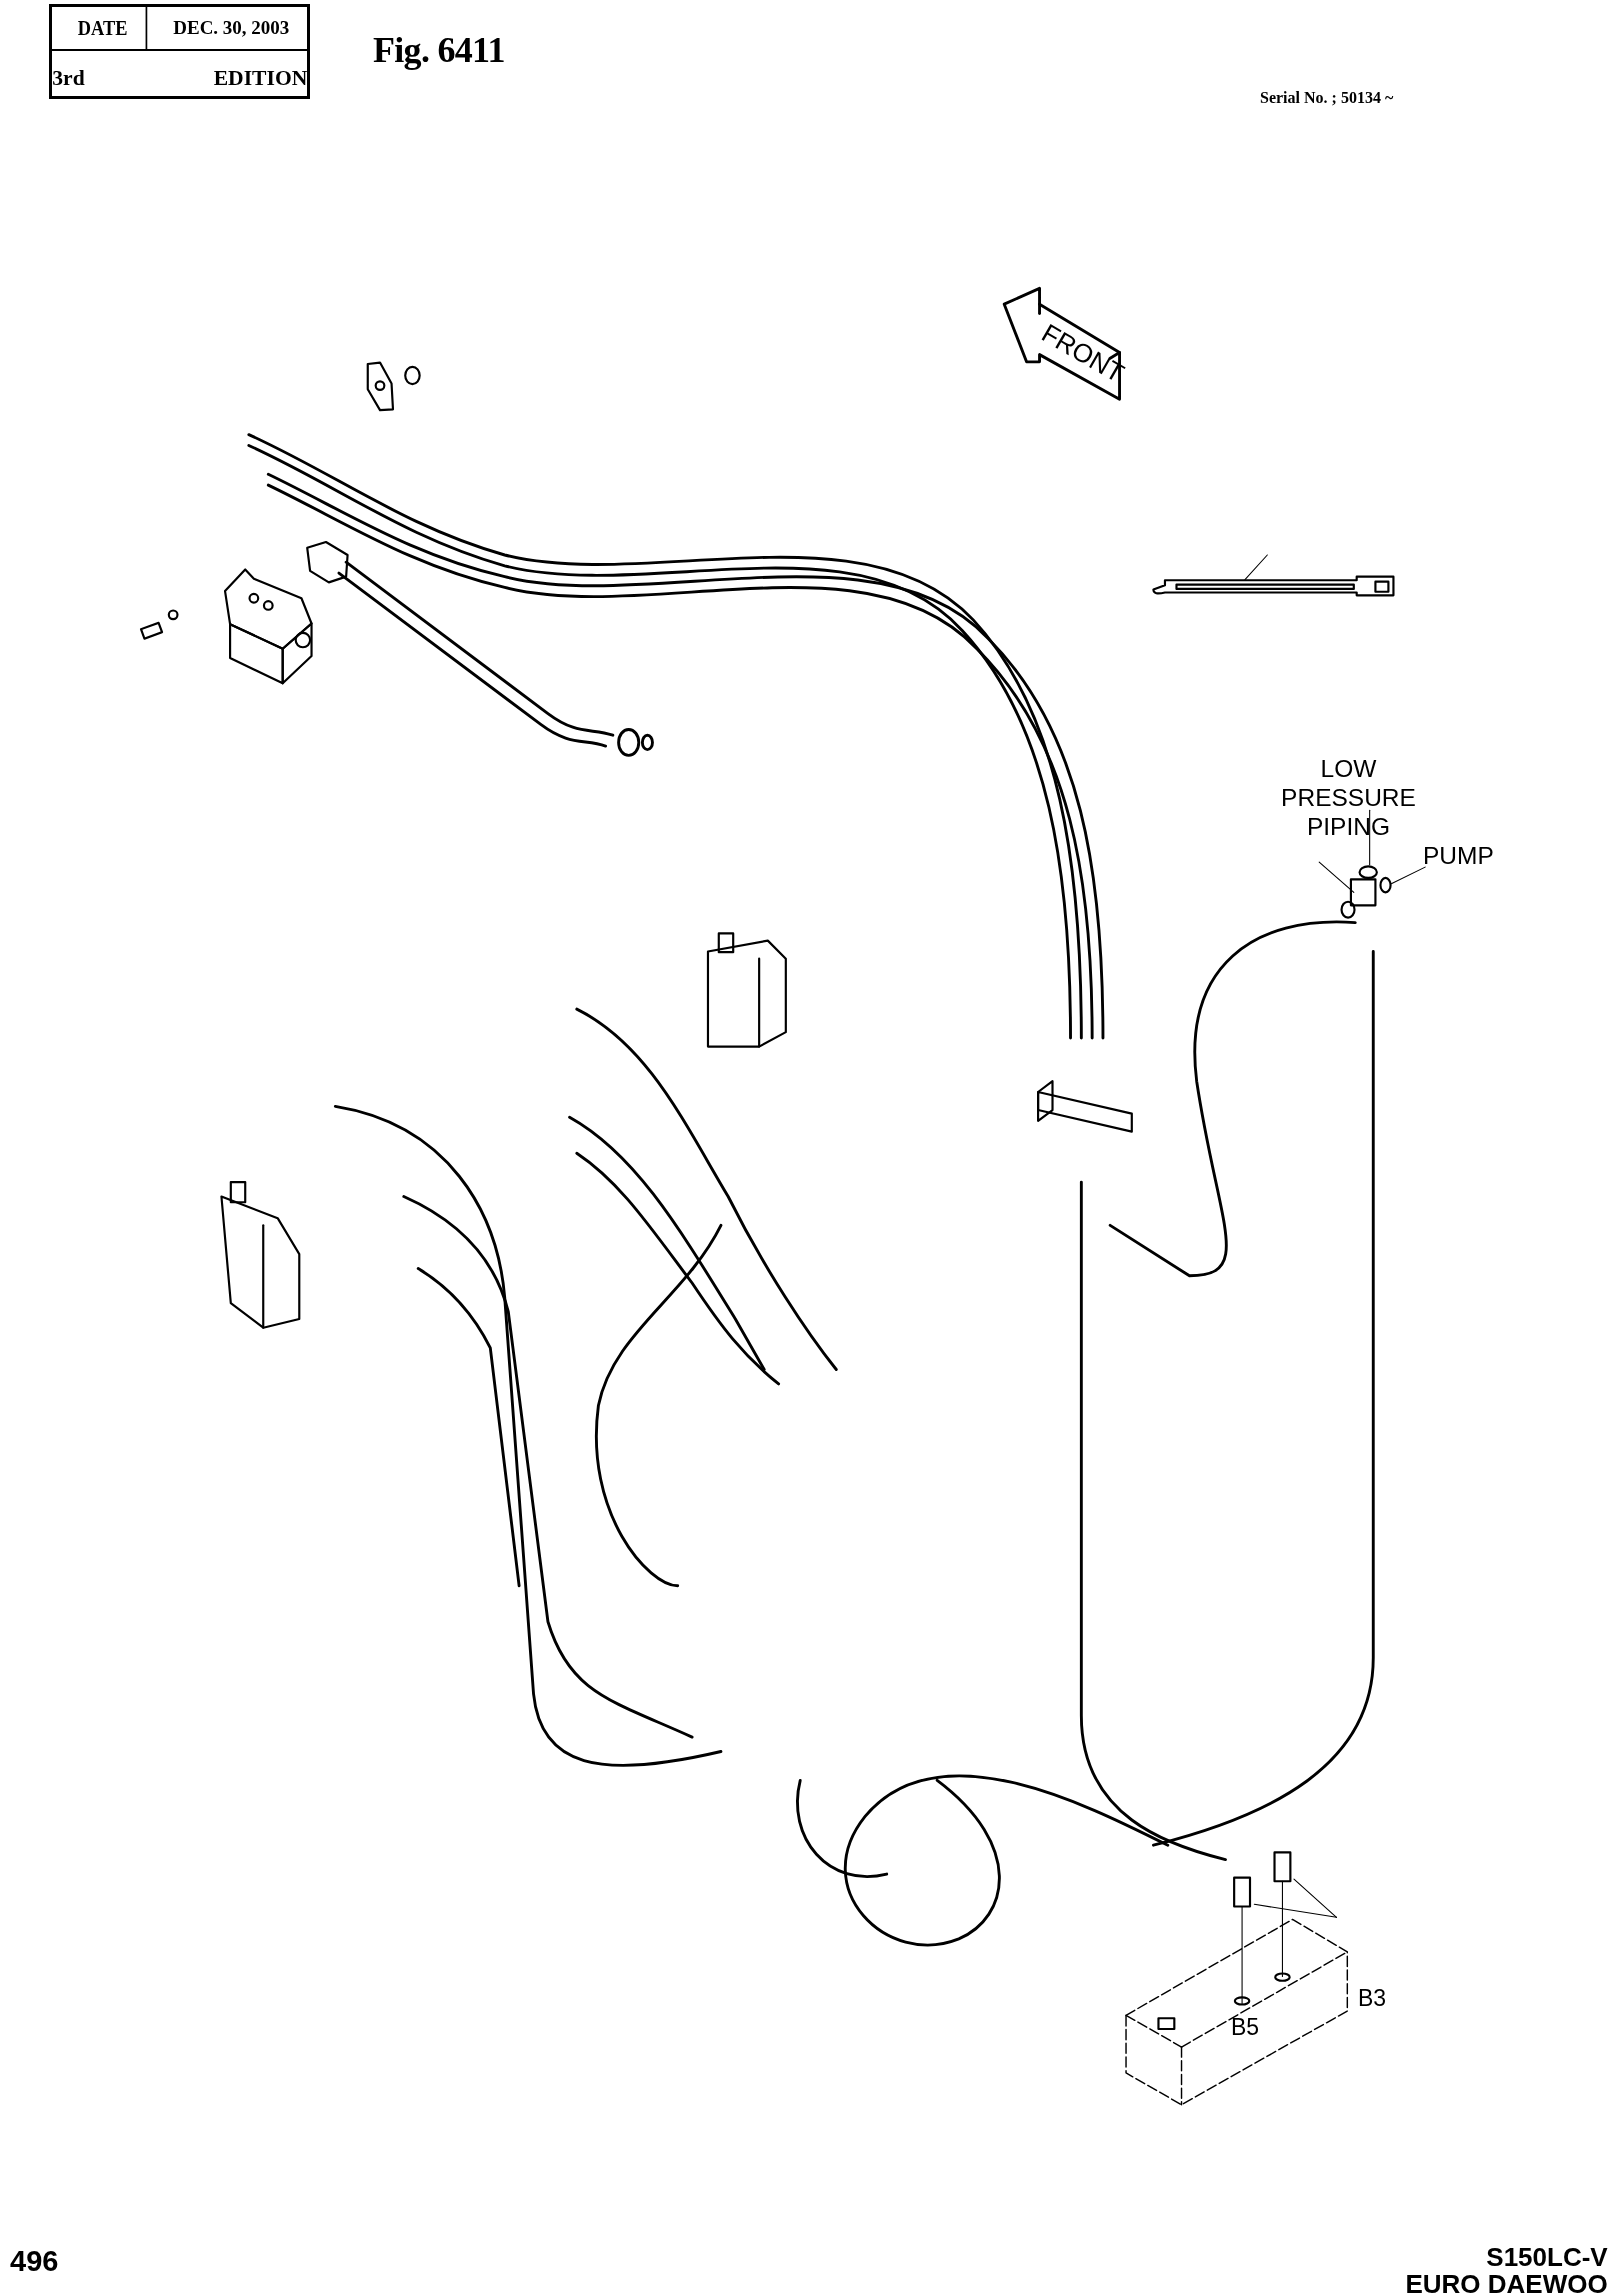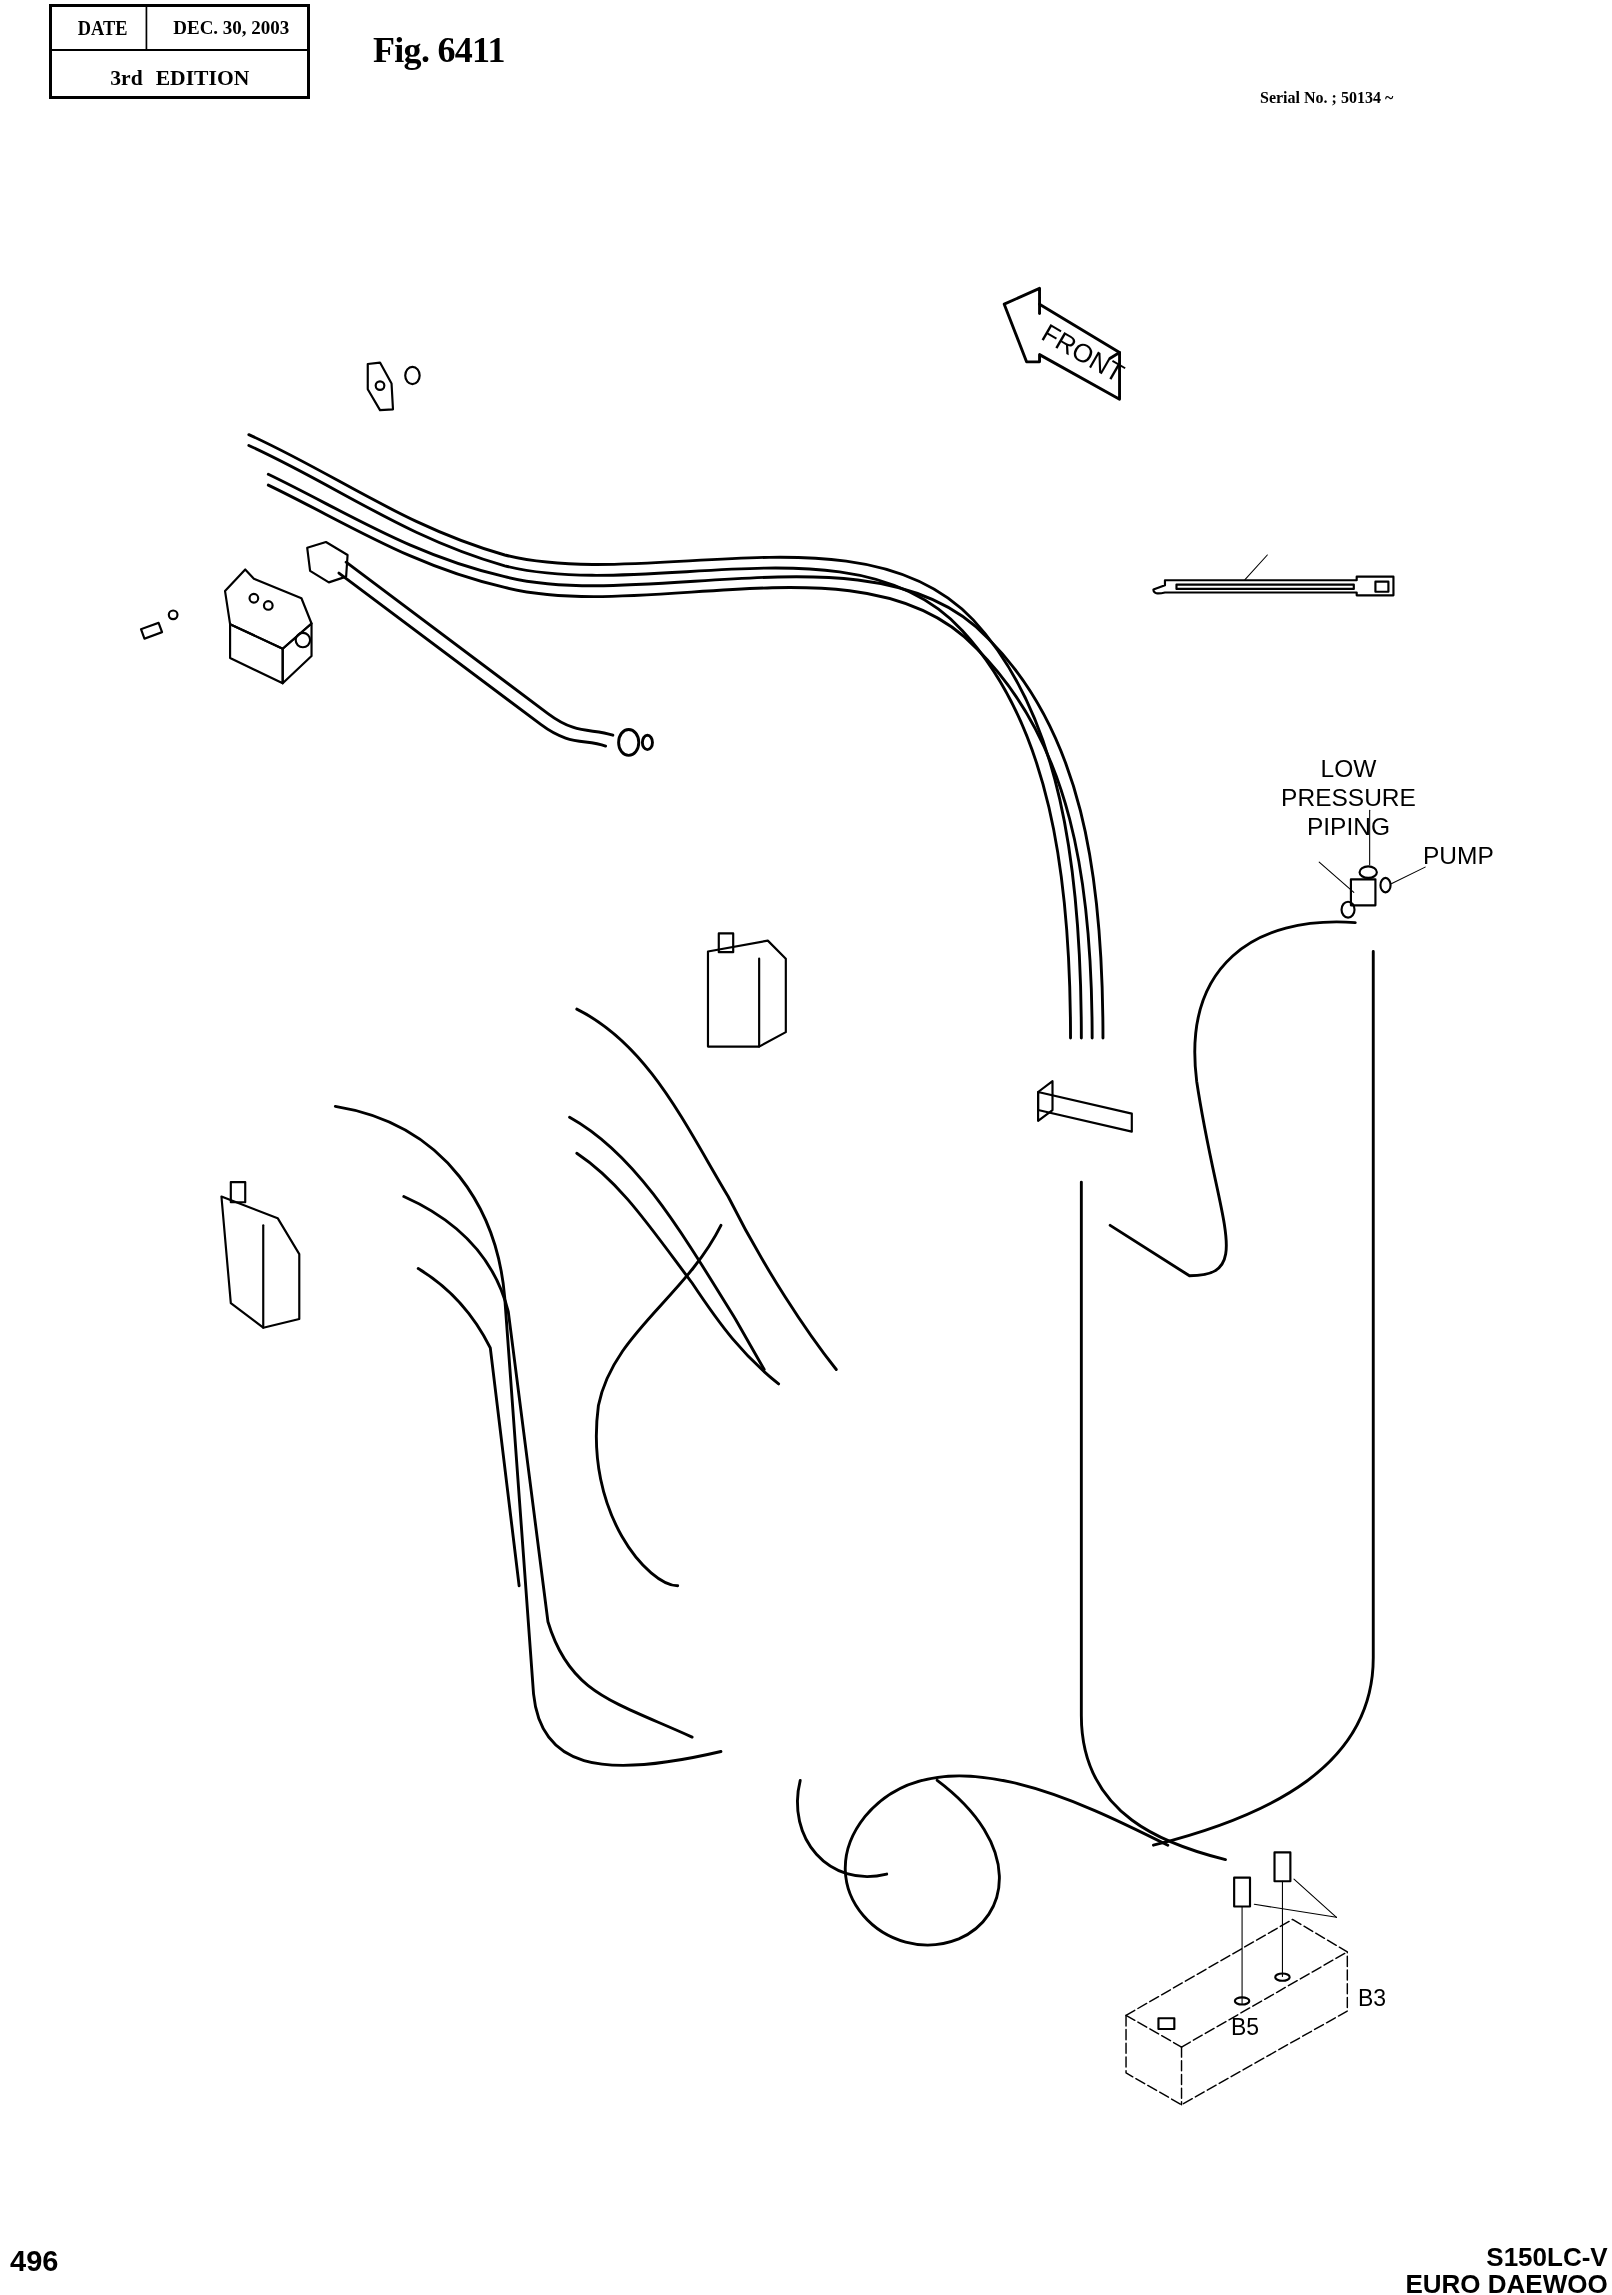--- a/index.html
+++ b/index.html
@@ -1,21 +1,21 @@
 <!DOCTYPE html>
 <html style="font-size:11.5px"><head>
 <meta charset="utf-8">
 <style>
   html,body{margin:0;padding:0;background:#fff;}
   body{width:1612px;height:2295px;position:relative;overflow:hidden;font-family:"Liberation Serif",serif;color:#000;}
   .date-box{position:absolute;left:4.3px;top:4.3px;width:261px;height:95px;border:3.6px solid #000;box-sizing:border-box;margin-left:45px;}
   .date-row{display:flex;height:42px;border-bottom:2.9px solid #000;}
   .date-label{width:101px;border-right:2.2px solid #000;display:flex;align-items:center;justify-content:center;font-weight:bold;font-size:21.6px;font-family:"Liberation Serif",serif;transform:scaleX(.85);}
   .date-value{flex:1;display:flex;align-items:center;justify-content:center;font-weight:bold;font-size:19px;}
-  .edition-row{height:54px;display:flex;align-items:center;justify-content:center;font-weight:bold;font-size:21.6px;gap:13px;}
+  .edition-row{height:54px;display:flex;align-items:center;justify-content:space-between;font-weight:bold;font-size:21.6px;gap:13px;}
   .fig-no{position:absolute;left:373px;top:29px;font-weight:bold;font-size:36px;letter-spacing:-0.7px;}
   .title{position:absolute;left:535px;top:2.9px;font-weight:bold;font-size:36px;line-height:40px;letter-spacing:-0.7px;}
   .serial{position:absolute;left:1260px;top:89px;font-weight:bold;font-size:16px;}
   .page-no{position:absolute;left:10px;top:2245px;font-family:"Liberation Sans",sans-serif;font-weight:bold;font-size:29px;}
   .model{position:absolute;right:4.3px;top:2244px;text-align:right;font-family:"Liberation Sans",sans-serif;font-weight:bold;font-size:26px;line-height:27px;}
   svg.drawing{position:absolute;left:0;top:0;}
   .lbl{position:absolute;font-family:"Liberation Sans",sans-serif;font-size:24.5px;text-align:center;line-height:29px;}
 </style>
 </head>
 <body>

